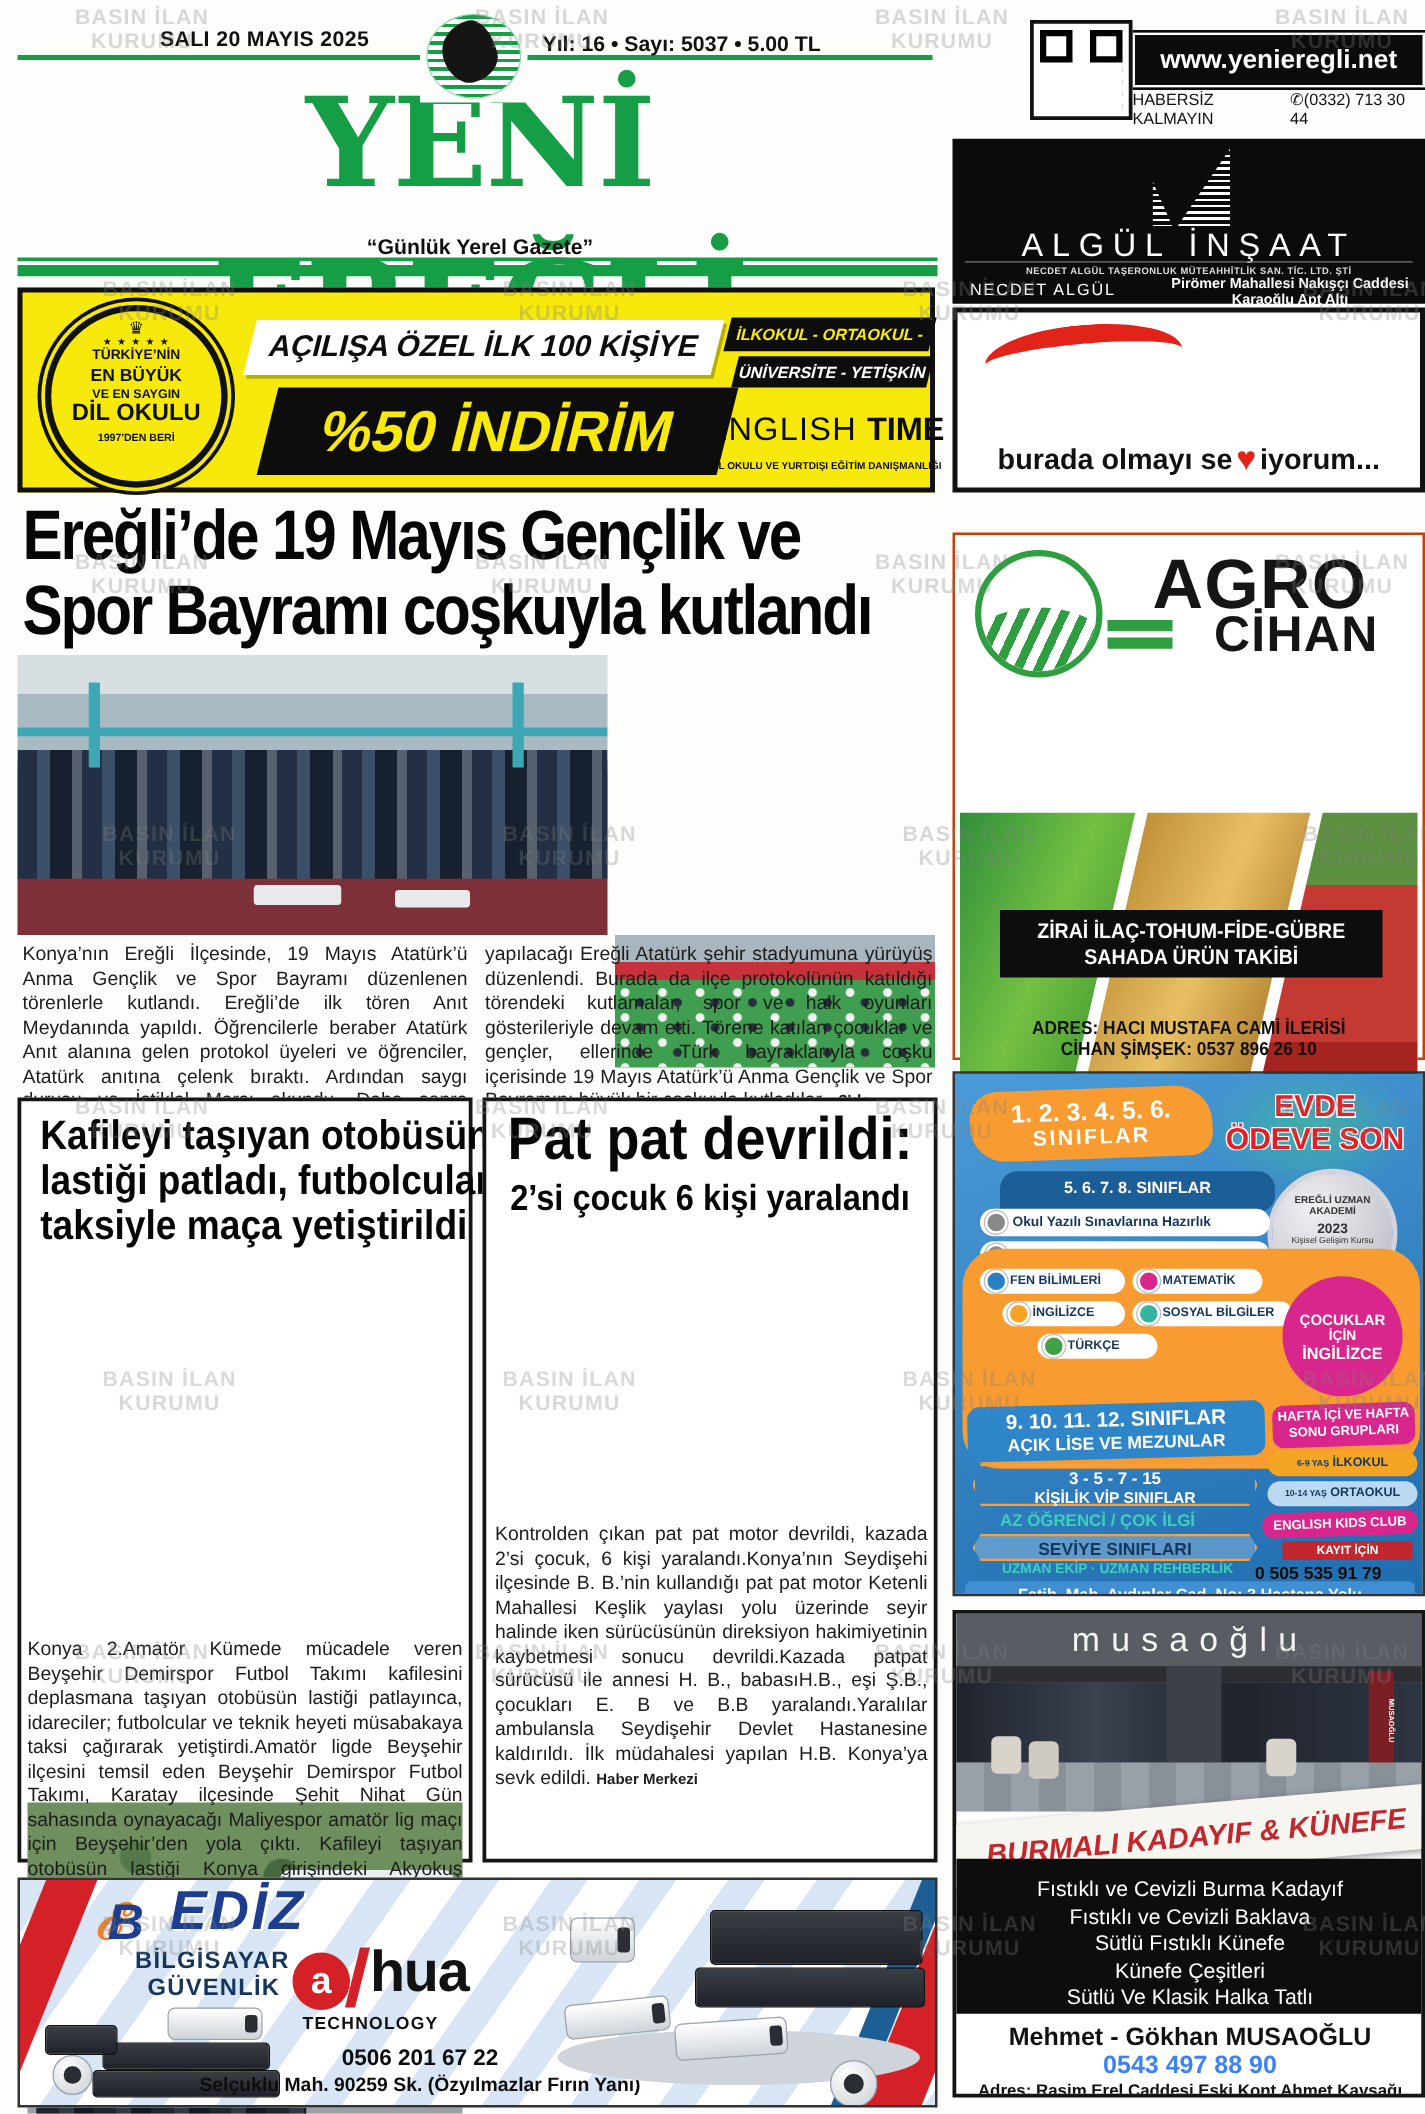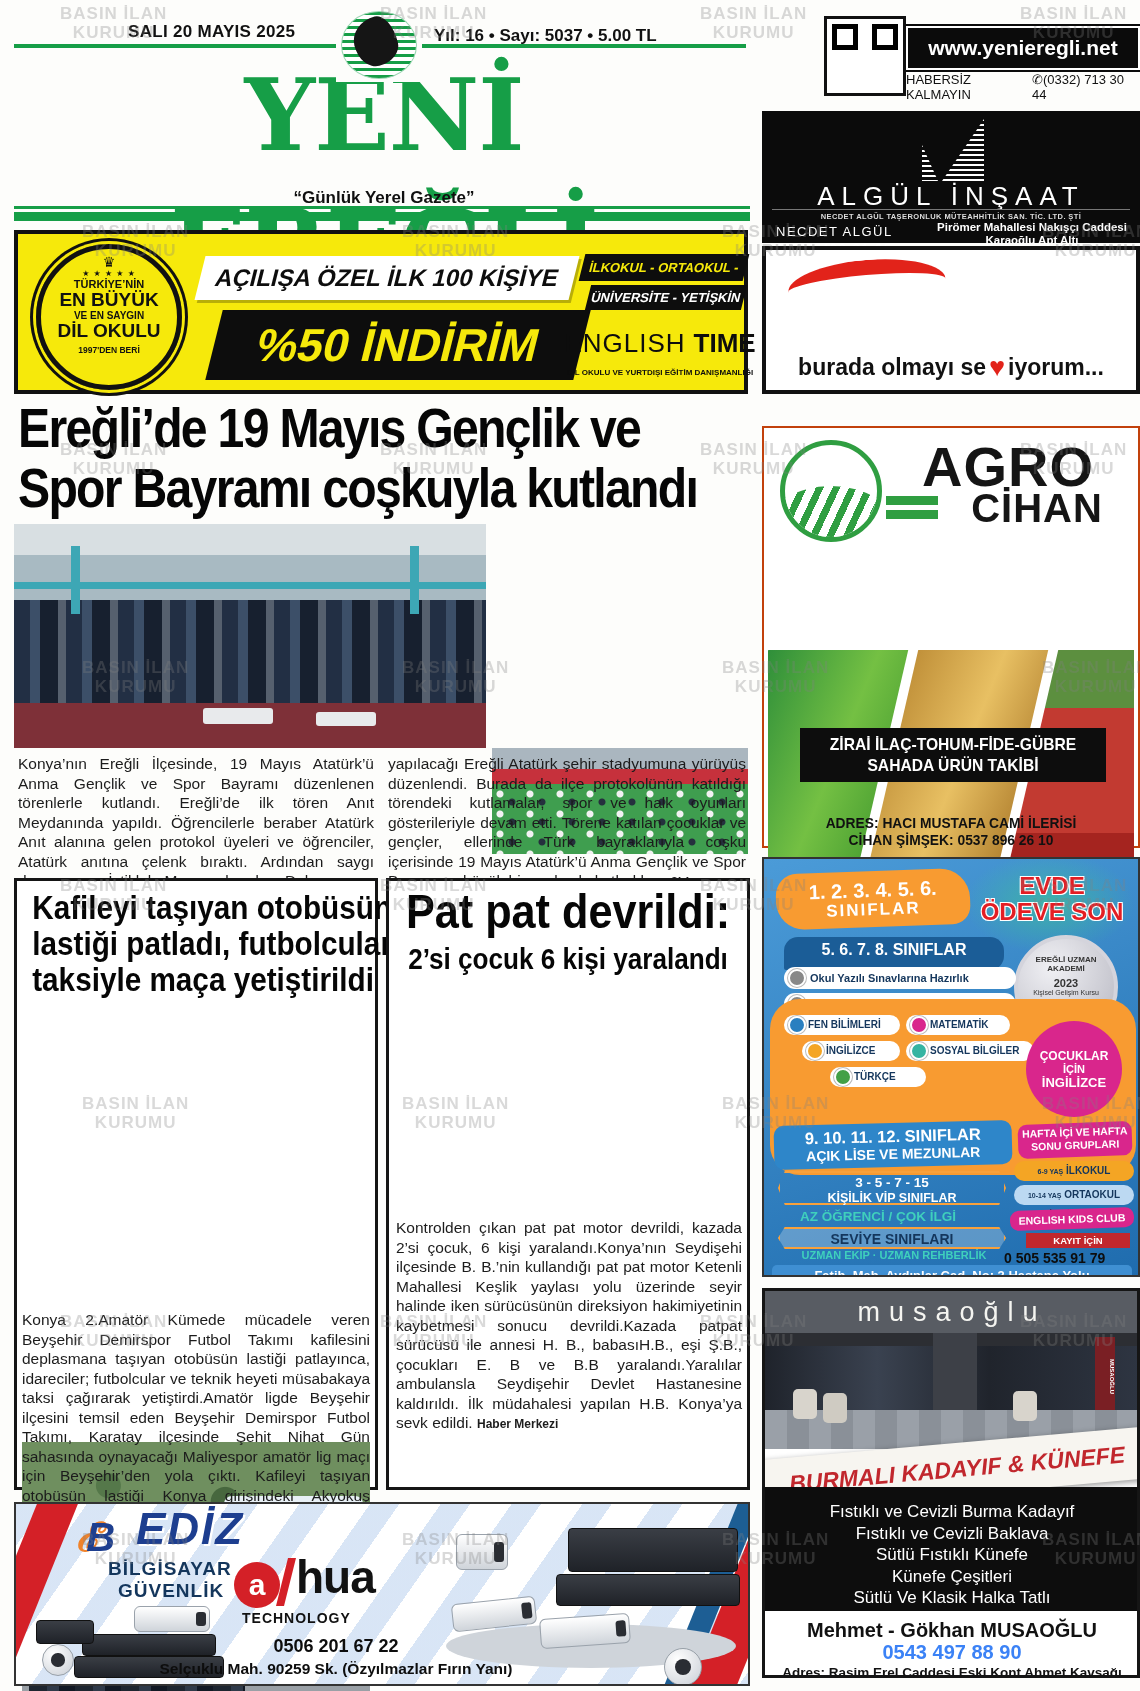--- a/index.html
+++ b/index.html
@@ -178,21 +178,21 @@
         <div>Karaoğlu Apt Altı</div>
         <div>(Dumlupınar Ortaokulu Yanı)</div>
     </div>
   </div>
 
   <div class="abs ybanner" style="left:14px;top:230px;width:734px;height:164px;box-sizing:border-box;">
     <div class="abs badge" style="left:18px;top:10px;width:136px;height:136px;">
       <div style="font-size:14px;line-height:14px;margin-top:6px;">♛</div>
       <div style="font-size:8px;letter-spacing:1px;">★ ★ ★ ★ ★</div>
       <div style="font-size:11px;font-weight:bold;">TÜRKİYE’NİN</div>
-      <div style="font-size:19px;font-weight:900;line-height:20px;">EN BÜYÜK</div>
+      <div style="font-size:14px;font-weight:900;line-height:20px;">EN BÜYÜK</div>
       <div style="font-size:10px;font-weight:bold;">VE EN SAYGIN</div>
       <div style="font-size:19px;font-weight:900;line-height:20px;">DİL OKULU</div>
       <div style="font-size:8.5px;font-weight:bold;margin-top:4px;">1997'DEN BERİ</div>
     </div>
     <div class="abs rib-w skew" style="left:182px;top:22px;width:374px;height:44px;font-size:24px;line-height:44px;">AÇILIŞA ÖZEL İLK 100 KİŞİYE</div>
     <div class="abs rib-b skew" style="left:196px;top:76px;width:368px;height:70px;font-size:46px;line-height:70px;">%50 İNDİRİM</div>
     <div class="abs rib-s skew" style="left:564px;top:20px;width:164px;height:27px;font-size:13px;line-height:27px;color:#f6e90b;">İLKOKUL - ORTAOKUL - LİSE</div>
     <div class="abs rib-s skew" style="left:570px;top:51px;width:156px;height:25px;font-size:13px;line-height:25px;color:#fff;">ÜNİVERSİTE - YETİŞKİN</div>
     <div class="abs center" style="left:552px;top:86px;width:180px;height:46px;color:#0d0d0d;">
       <span style="font-size:26px;font-weight:400;letter-spacing:1px;">ENGLISH</span>
@@ -287,21 +287,21 @@
   <div class="abs edu" style="left:762px;top:857px;width:378px;height:420px;box-sizing:border-box;">
     <div class="e teal-glow" style="left:200px;top:-6px;width:170px;height:100px;"></div>
     <div class="e brush-o center" style="left:12px;top:12px;width:194px;height:56px;flex-direction:column;color:#fff;font-weight:900;">
       <div style="font-size:20px;line-height:22px;">1. 2. 3. 4. 5. 6.</div>
       <div style="font-size:17px;line-height:18px;letter-spacing:2px;">SINIFLAR</div>
     </div>
     <div class="e evde-t" style="left:206px;top:14px;width:164px;">
       <div style="font-size:24px;line-height:26px;">EVDE</div>
       <div style="font-size:24px;line-height:26px;">ÖDEVE SON</div>
     </div>
-    <div class="e ribbon-b" style="left:20px;top:78px;width:220px;height:33px;font-size:16px;line-height:26px;">5. 6. 7. 8. SINIFLAR</div>
+    <div class="e ribbon-b" style="left:36px;top:78px;width:220px;height:33px;font-size:13px;line-height:26px;">5. 6. 7. 8. SINIFLAR</div>
     <div class="e medal" style="left:250px;top:76px;width:104px;height:104px;">
       <div style="font-size:8px;font-weight:900;margin-top:16px;">EREĞLİ UZMAN</div>
       <div style="font-size:8px;font-weight:900;">AKADEMİ</div>
       <div style="font-size:11px;font-weight:900;margin-top:4px;">2023</div>
       <div style="font-size:7px;">Kişisel Gelişim Kursu</div>
     </div>
     <div class="e pill" style="left:20px;top:108px;width:232px;height:22px;font-size:11px;line-height:22px;padding-left:26px;"><span class="dot" style="background:#888;"></span><span>Okul Yazılı Sınavlarına Hazırlık</span></div>
     <div class="e pill" style="left:20px;top:134px;width:232px;height:22px;font-size:11px;line-height:22px;padding-left:26px;"><span class="dot" style="background:#888;"></span><span>Yeni Nesil Soru Çözümleri</span></div>
     <div class="e blob-o" style="left:6px;top:140px;width:366px;height:176px;"></div>
     <div class="e pill" style="left:20px;top:156px;width:116px;height:20px;font-size:10px;line-height:20px;padding-left:24px;"><span class="dot" style="background:#2a7fc0;"></span><span>FEN BİLİMLERİ</span></div>

